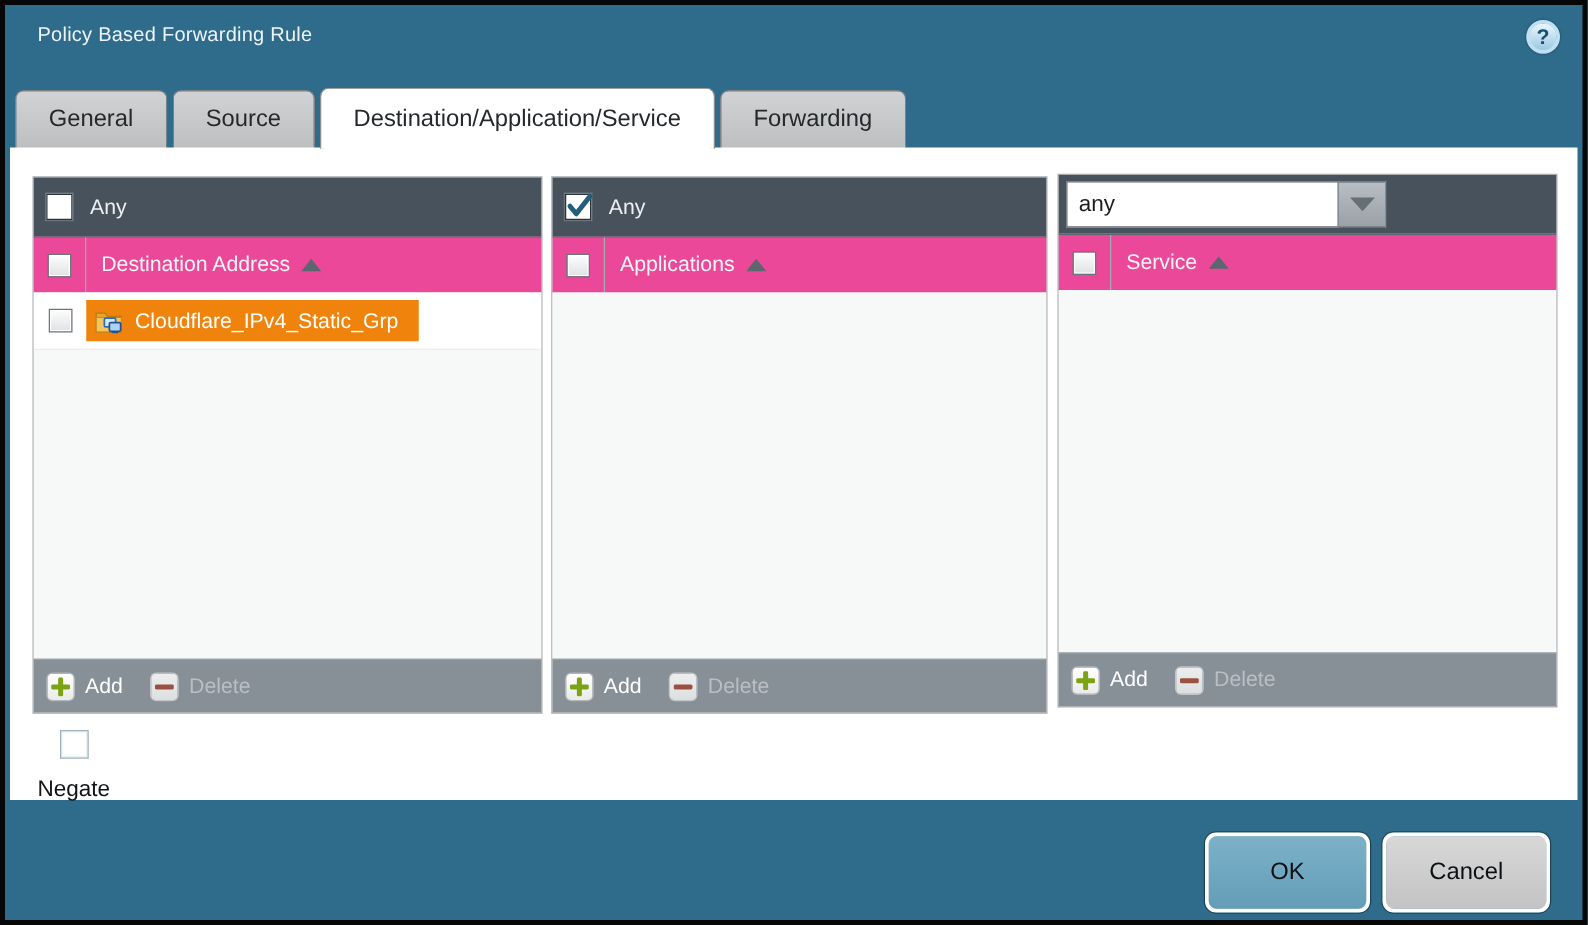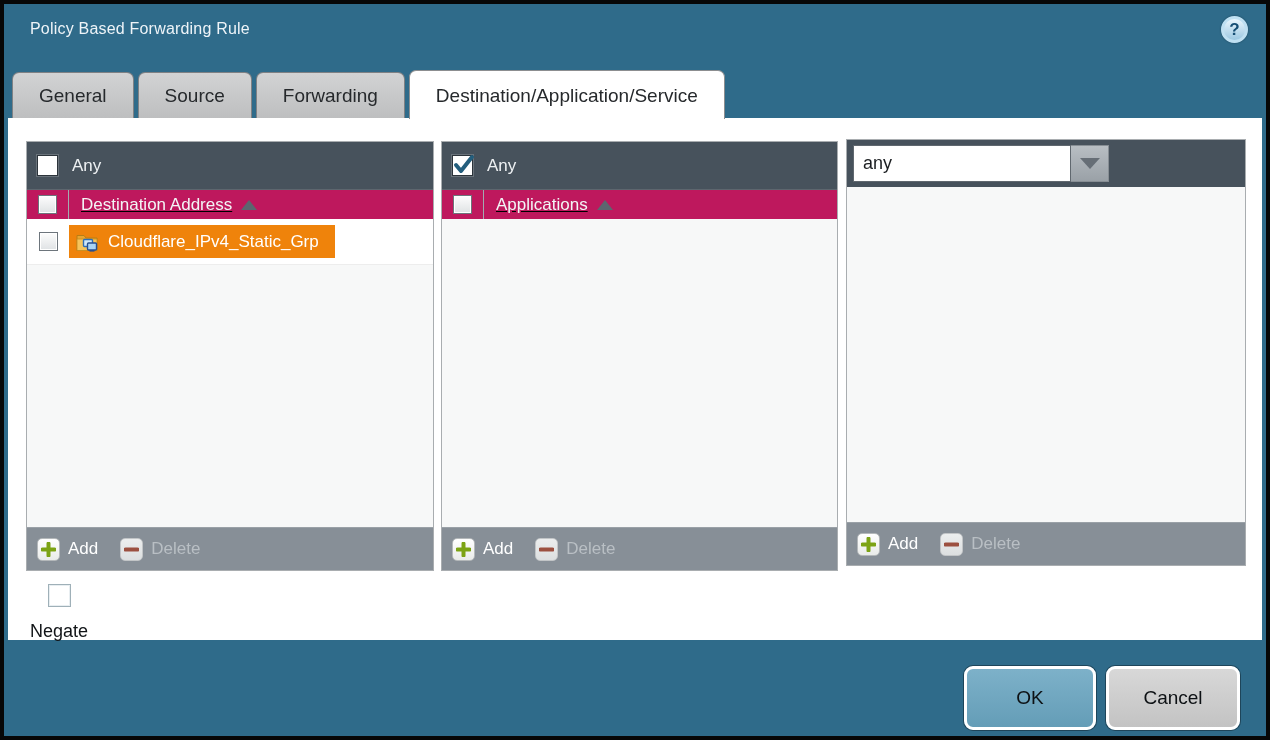--- a/index.html
+++ b/index.html
@@ -45,21 +45,21 @@
 
   
   .col { position:absolute; z-index:2; display:flex; flex-direction:column; border:1px solid #a9adb0; background:#f7f8f8; }
   .col-dest  { left:22px;  top:137px; width:408px; height:430px; }
   .col-app   { left:437px; top:137px; width:397px; height:430px; }
   .col-svc   { left:842px; top:135px; width:400px; height:427px; }
 
   .any-row { height:47px; background:#47525c; display:flex; align-items:center; padding:0 10px; flex:0 0 auto; }
   .any-label { color:#eef1f3; font-size:17px; margin-left:14px; }
 
-  .head-row { height:30px; background:#be185d; display:flex; align-items:center; flex:0 0 auto; border-top:1px solid #5d666e;text-decoration:underline; }
+  .head-row { height:45px; background:#ec4899; display:flex; align-items:center; flex:0 0 auto; border-top:1px solid #5d666e; }
   .head-cb-cell { width:42px; display:flex; justify-content:center; align-items:center; align-self:stretch; border-right:1px solid #a3aab0; }
   .head-label { color:#f3f5f6; font-size:17px; margin-left:12px; cursor:pointer; }
   .sort-asc { width:0; height:0; margin-left:9px; border-left:8px solid transparent; border-right:8px solid transparent; border-bottom:10px solid #5c666f; }
 
   .col-body { flex:1 1 auto; background:#f7f8f8; overflow:hidden; }
   .item-row { display:flex; align-items:center; background:#ffffff; padding:6px 0; border-bottom:1px solid #ededed; }
   .row-cb-cell { width:42px; display:flex; justify-content:center; }
   .badge {
     display:inline-flex; align-items:center; gap:8px;
     background:#ef830b; color:#ffffff; font-size:17px;
@@ -113,22 +113,22 @@
 <div class="dialog">
 
   <div class="title">Policy Based Forwarding Rule</div>
   <div class="help">
     <span>?</span>
   </div>
 
   <div class="tabs">
     <div class="tab">General</div>
     <div class="tab">Source</div>
+    <div class="tab active">Destination/Application/Service</div>
     <div class="tab">Forwarding</div>
-    <div class="tab active">Destination/Application/Service</div>
   </div>
 
   <div class="panel"></div>
 
   <div class="col col-dest">
     <div class="any-row">
       <span class="cb cb-any"></span>
       <span class="any-label">Any</span>
     </div>
     <div class="head-row">
@@ -206,20 +206,27 @@
 
   <div class="col col-svc">
     <div class="any-row">
       <span class="dd-wrap">
         <span class="dd-input">any</span>
         <span class="dd-btn">
           <span class="dd-arrow"></span>
         </span>
       </span>
     </div>
+    <div class="head-row">
+      <span class="head-cb-cell">
+          <span class="cb cb-head"></span>
+        </span>
+      <span class="head-label">Service</span>
+      <span class="sort-asc"></span>
+    </div>
     <div class="col-body"></div>
     <div class="foot-row">
       <span class="icon-btn icon-add">
         <svg width="15" height="15" viewBox="0 0 15 15">
             <path d="M7.5 1.5 v12 M1.5 7.5 h12" stroke="#7ca314" stroke-width="4" stroke-linecap="round"></path>
           </svg>
       </span>
       <span class="foot-label add-label">Add</span>
       <span class="icon-btn icon-del">
         <svg width="15" height="15" viewBox="0 0 15 15">

